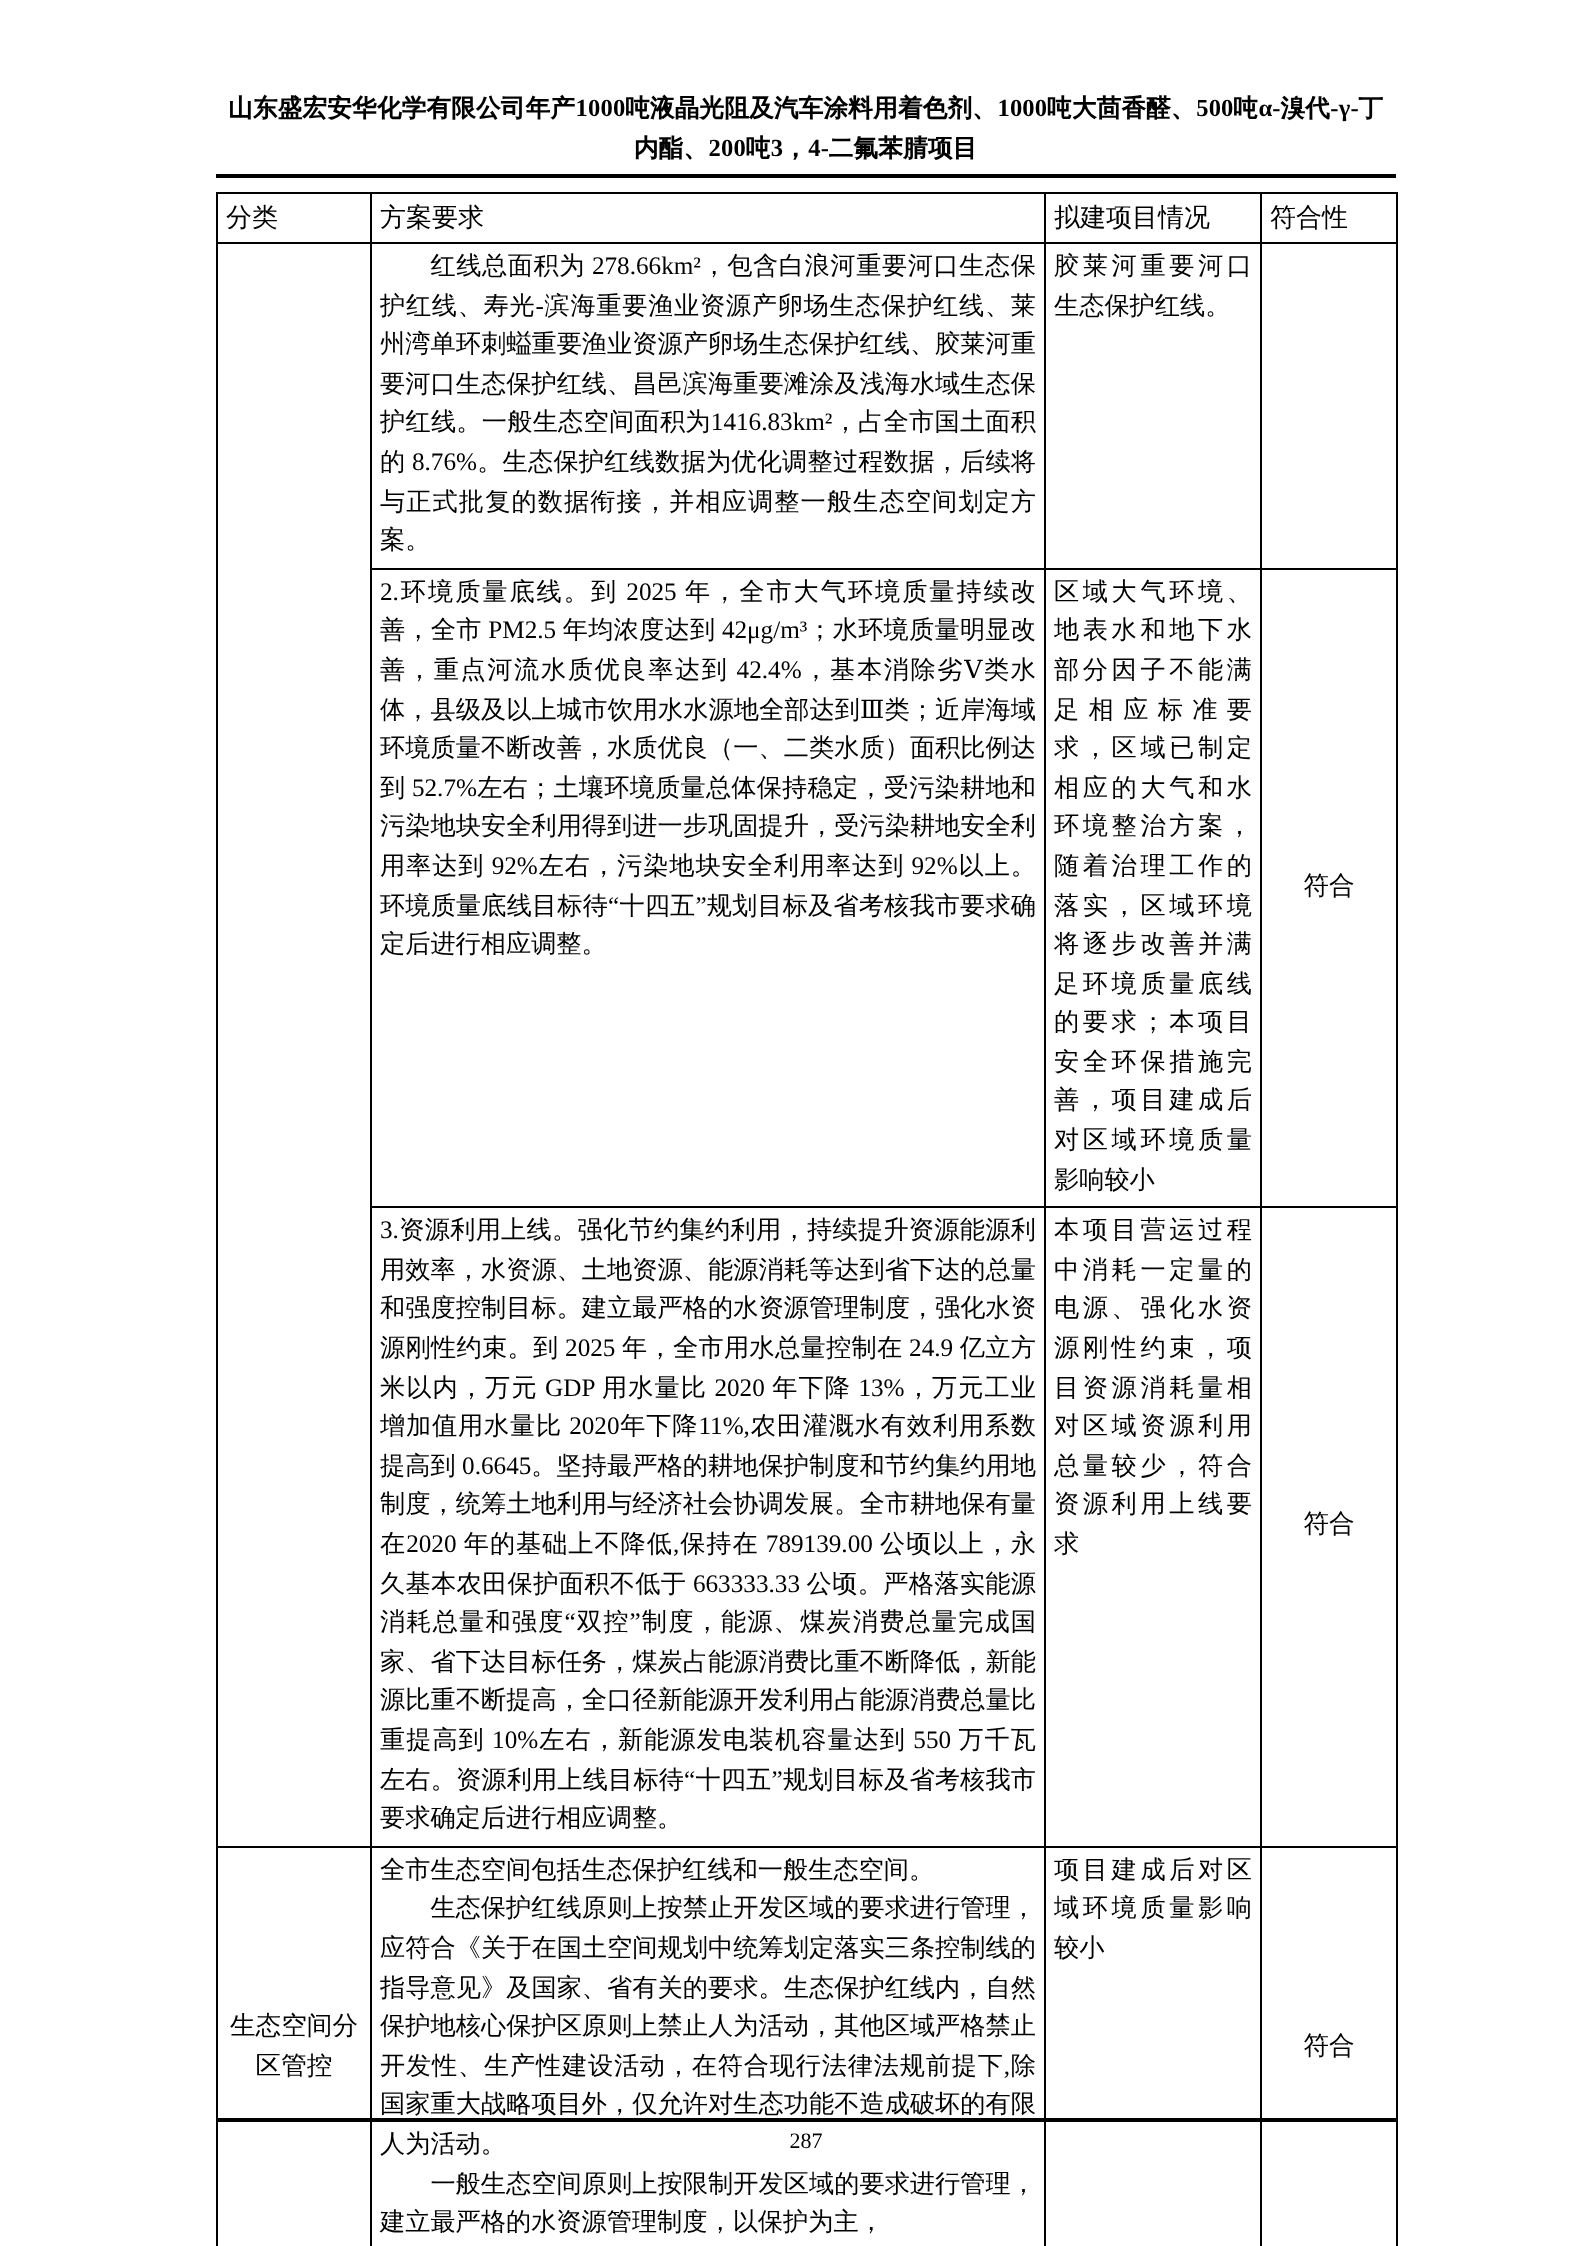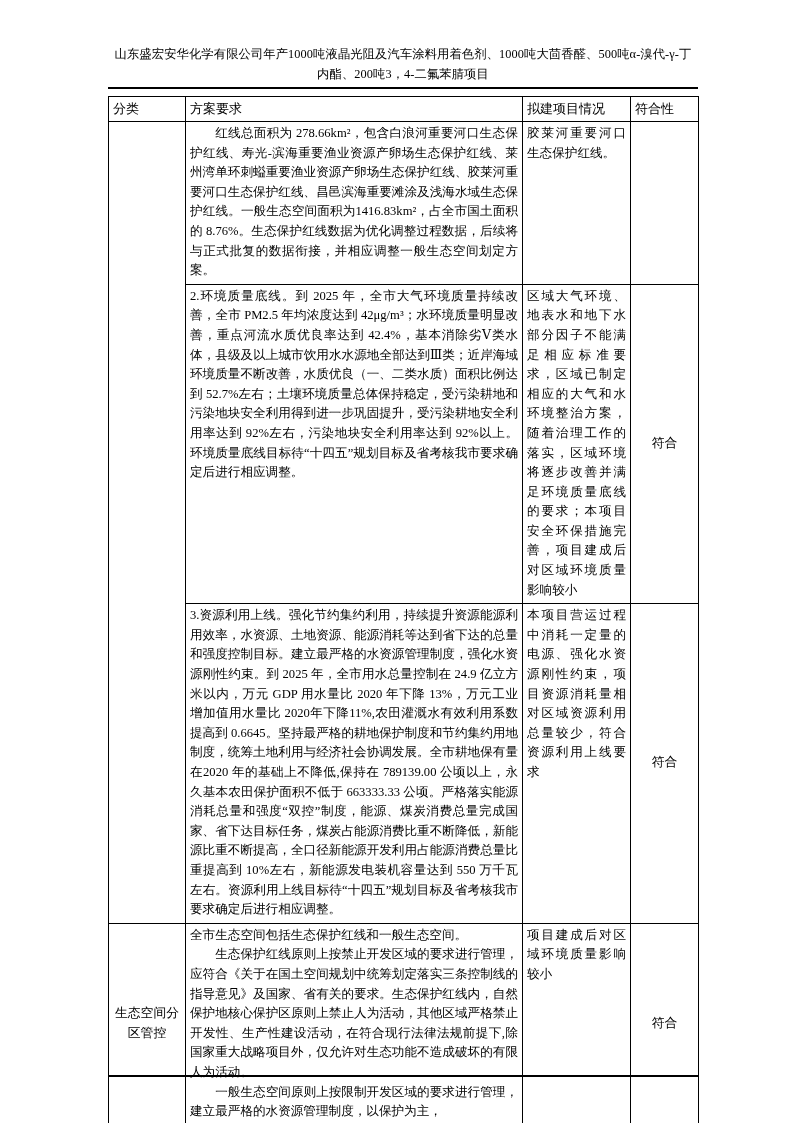--- a/index.html
+++ b/index.html
@@ -20,21 +20,21 @@
     left: 0; top: 0;
     width: 794px;
     height: 1123px;
     box-sizing: border-box;
     padding: 44px 96px 0 108px;
   }
   .doc-header {
     text-align: center;
     font-size: 12.3px;
     line-height: 20px;
-    font-weight: normal;
+    font-weight: bold;
     letter-spacing: 0.1px;
     margin: 0 0 3px 0;
     padding: 0 2px;
   }
   .header-rule {
     border-top: 2.2px solid #000;
     margin: 0 0 7px 0;
   }
   table.main {
     border-collapse: collapse;
@@ -177,15 +177,16 @@
         <td class="cell-sit">
           <p>项目建成后对区域环境质量影响较小</p>
         </td>
         <td class="cell-conf">符合</td>
       </tr>
     </tbody>
   </table>
 
   <div class="footer">
     <div class="footer-rule"></div>
+    <div class="page-num">287</div>
   </div>
 
 </div>
 
 </body></html>

